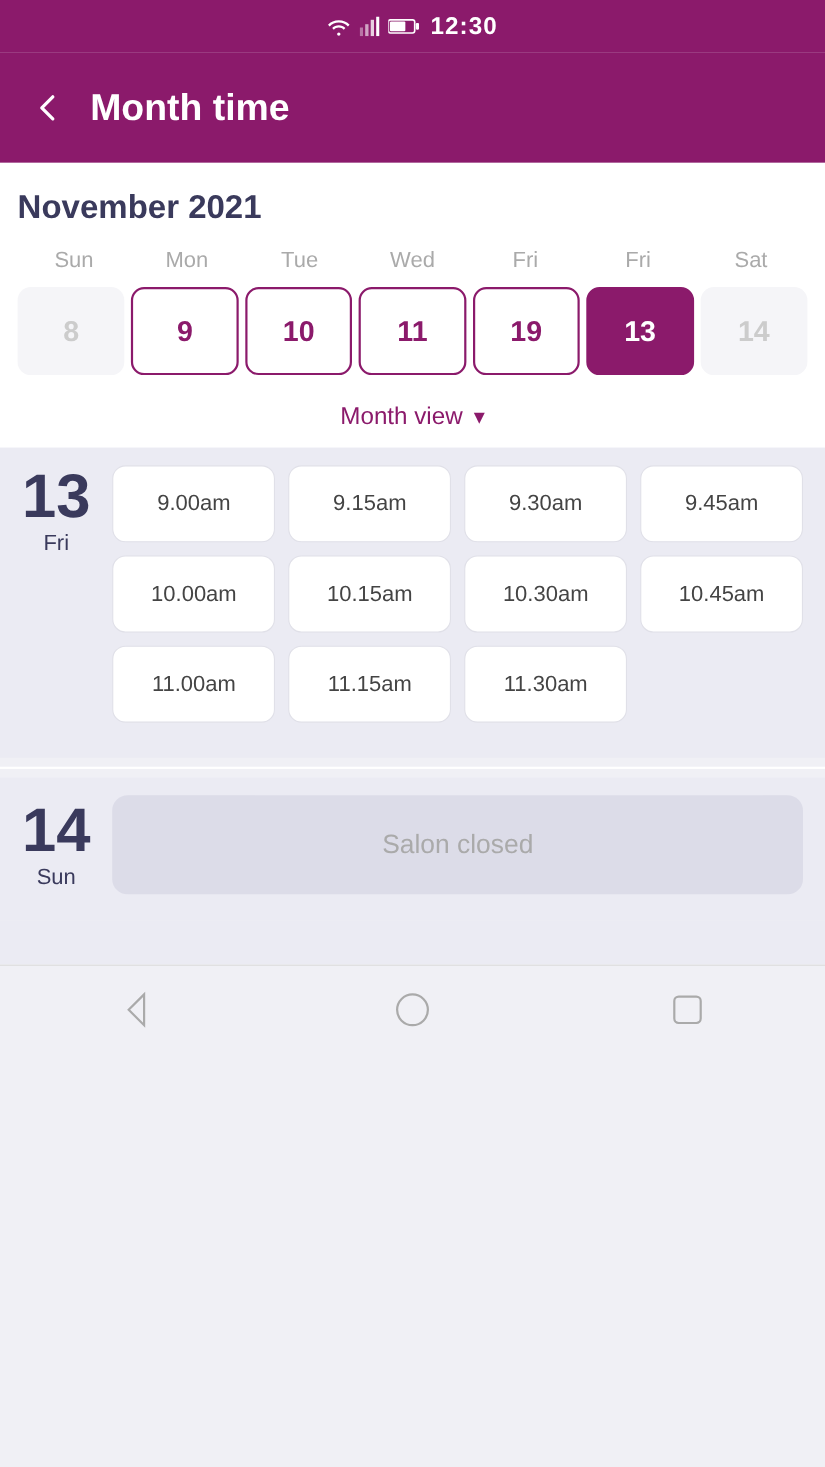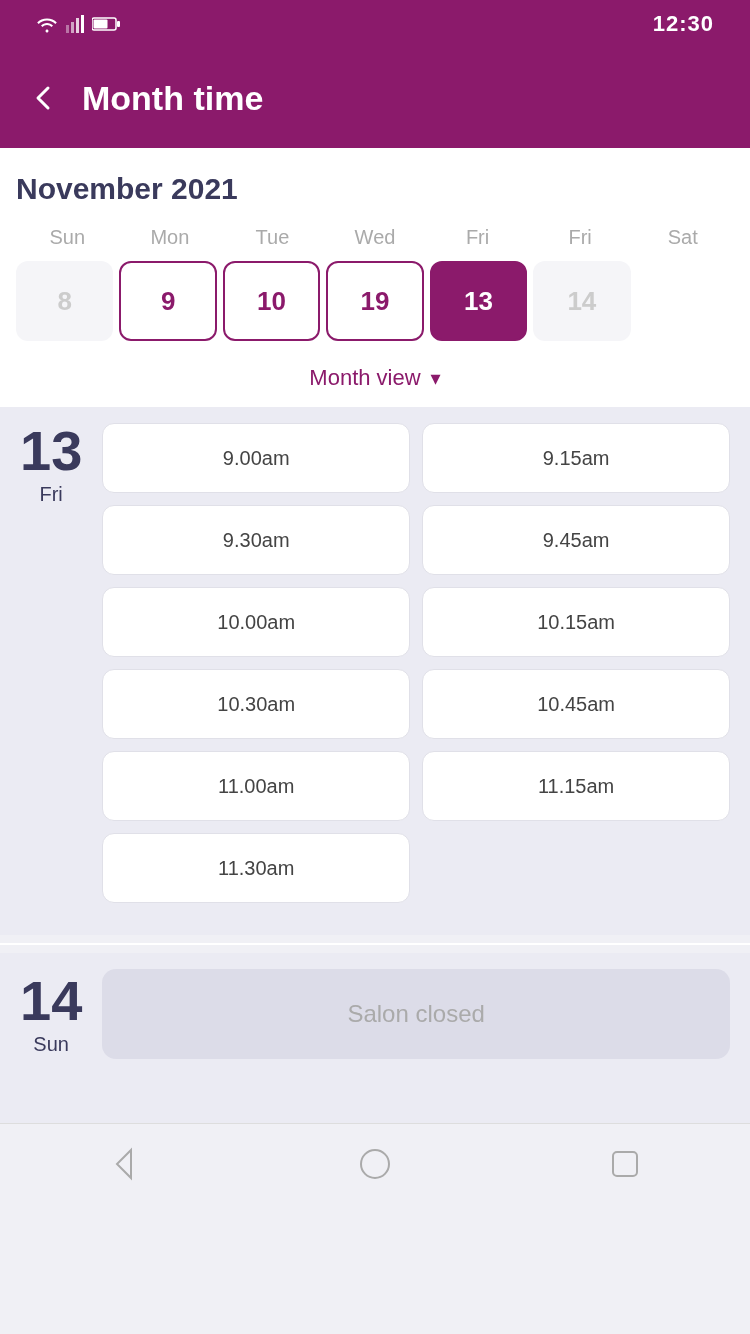--- a/index.html
+++ b/index.html
@@ -11,22 +11,22 @@
       background: #f0f0f5;
       overflow-x: hidden;
     }
 
     
     .status-bar {
       background: #8B1A6B;
       height: 48px;
       display: flex;
       align-items: center;
-      justify-content: space-between;
-      padding: 0 36px;
+      justify-content: center;
+      padding: 0 20px;
       gap: 10px;
     }
     .status-bar .time {
       color: white;
       font-size: 22px;
       font-weight: 700;
       letter-spacing: 1px;
     }
     .status-icons {
       display: flex;
@@ -155,21 +155,21 @@
       font-weight: 400;
       margin-top: 4px;
     }
     .day-label-group {
       display: flex;
       flex-direction: column;
       align-items: center;
     }
     .time-slots-grid {
       display: grid;
-      grid-template-columns: repeat(2, 1fr);
+      grid-template-columns: repeat(4, 1fr);
       gap: 12px;
       flex: 1;
     }
     .time-slot {
       background: white;
       border-radius: 12px;
       height: 70px;
       display: flex;
       align-items: center;
       justify-content: center;
@@ -277,20 +277,21 @@
     <div class="weekday">Tue</div>
     <div class="weekday">Wed</div>
     <div class="weekday">Fri</div>
     <div class="weekday">Fri</div>
     <div class="weekday">Sat</div>
   </div>
   <div class="days-row">
     <div class="day-cell inactive">8</div>
     <div class="day-cell active">9</div>
     <div class="day-cell active">10</div>
+    <div class="day-cell active">11</div>
     <div class="day-cell active">19</div>
     <div class="day-cell selected">13</div>
     <div class="day-cell inactive">14</div>
   </div>
 
   <div class="month-view-toggle">
     <span class="month-view-label">Month view</span>
     <span class="chevron-down">▾</span>
   </div>
 </div>

